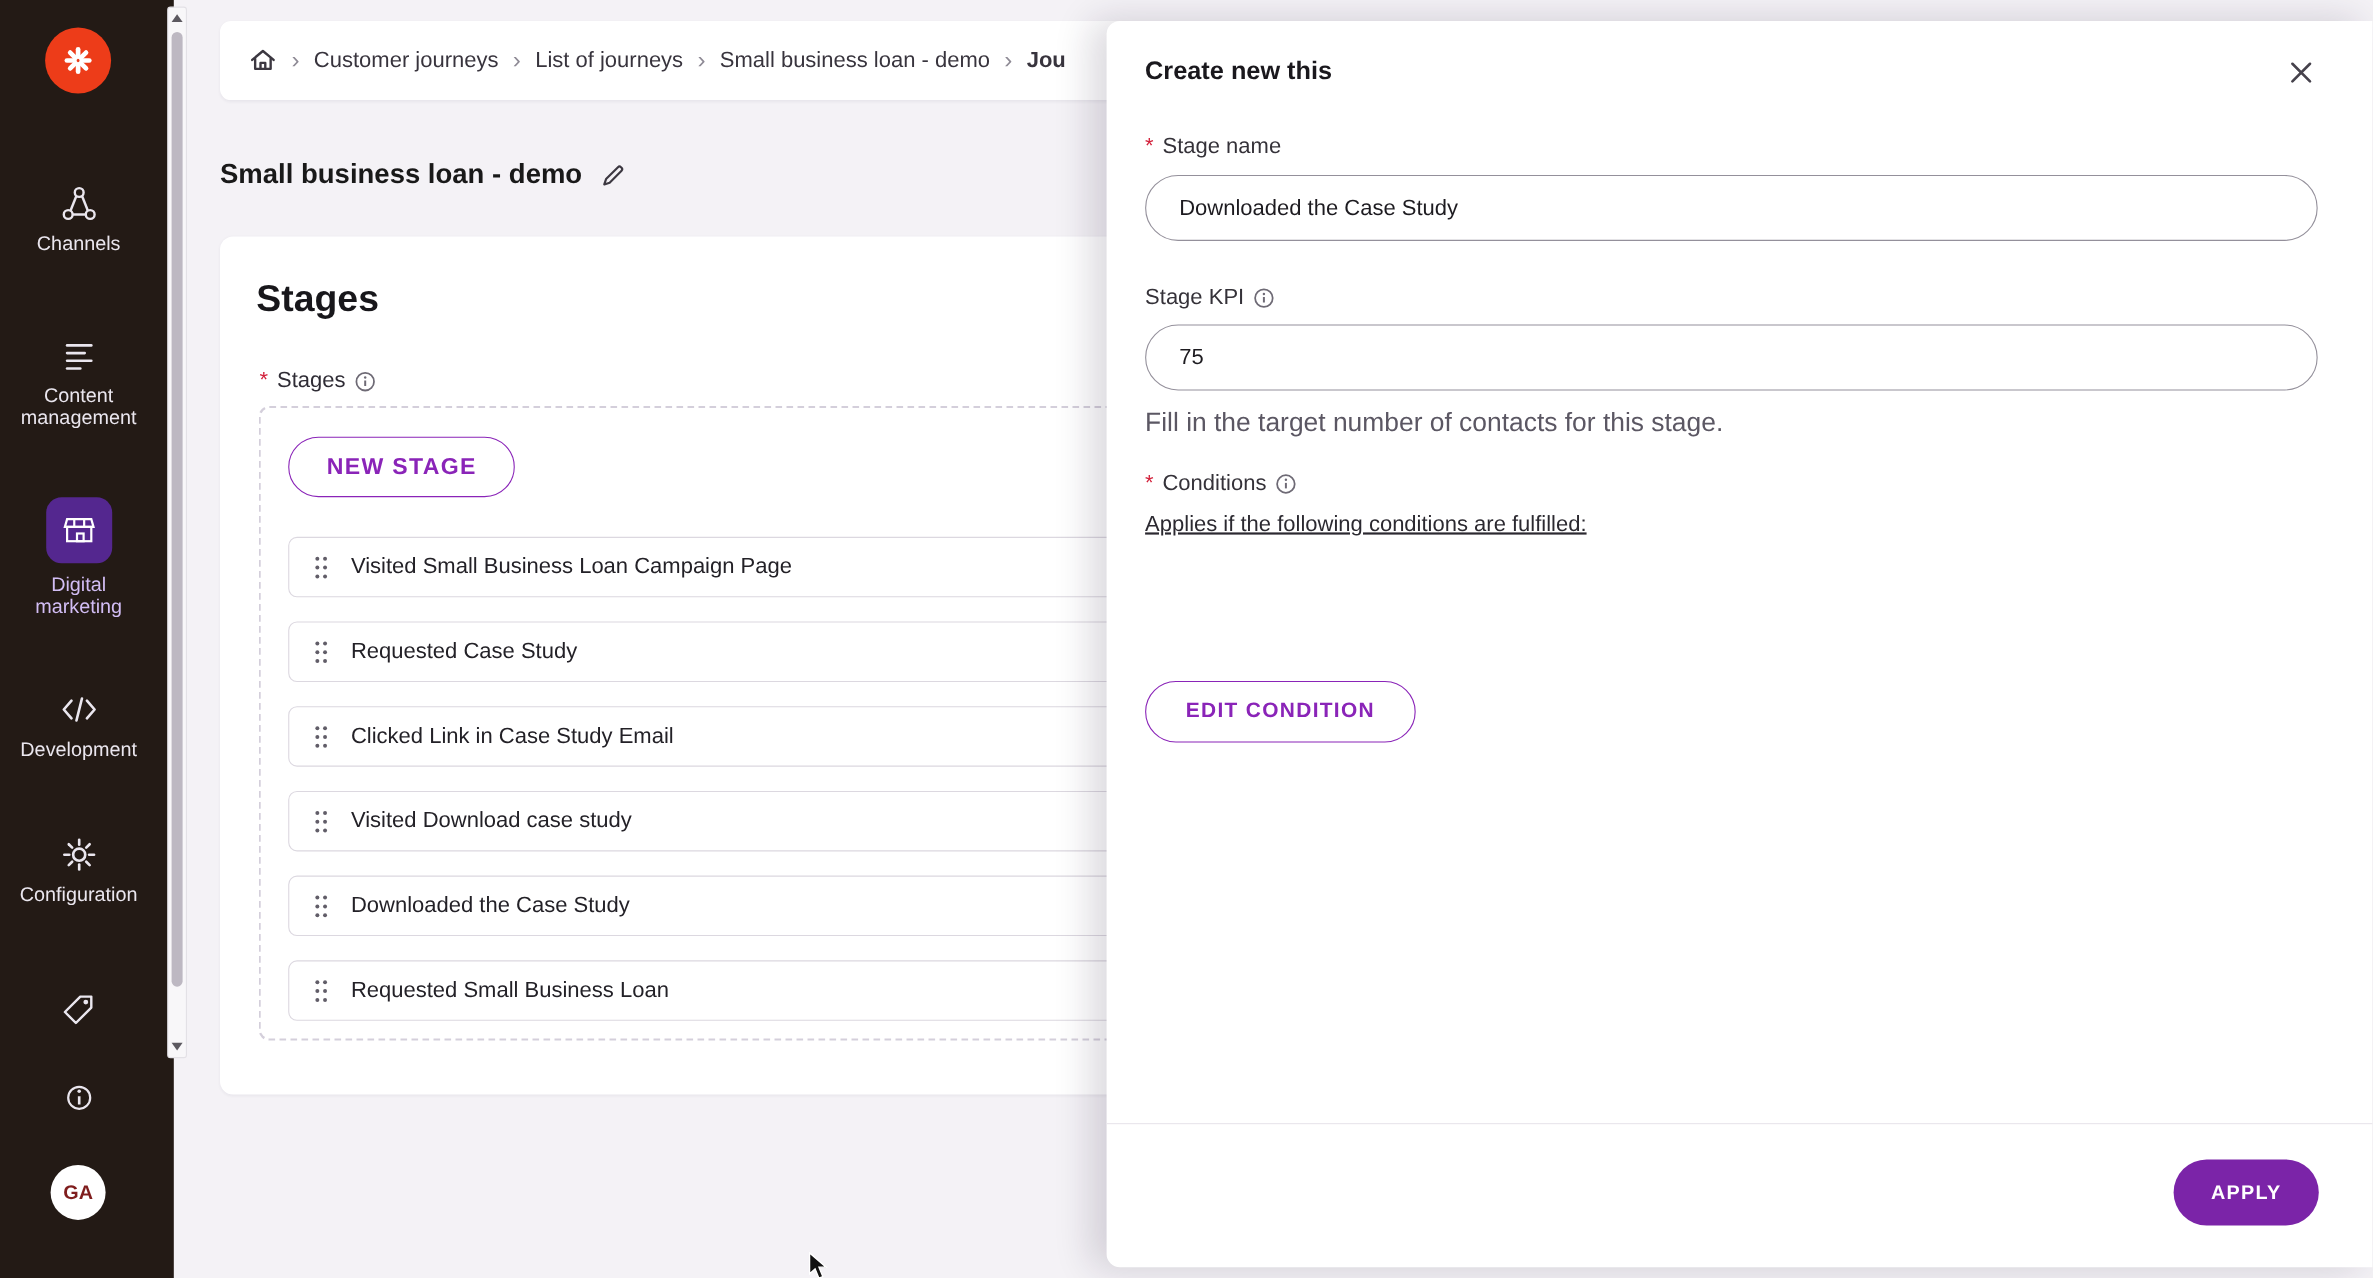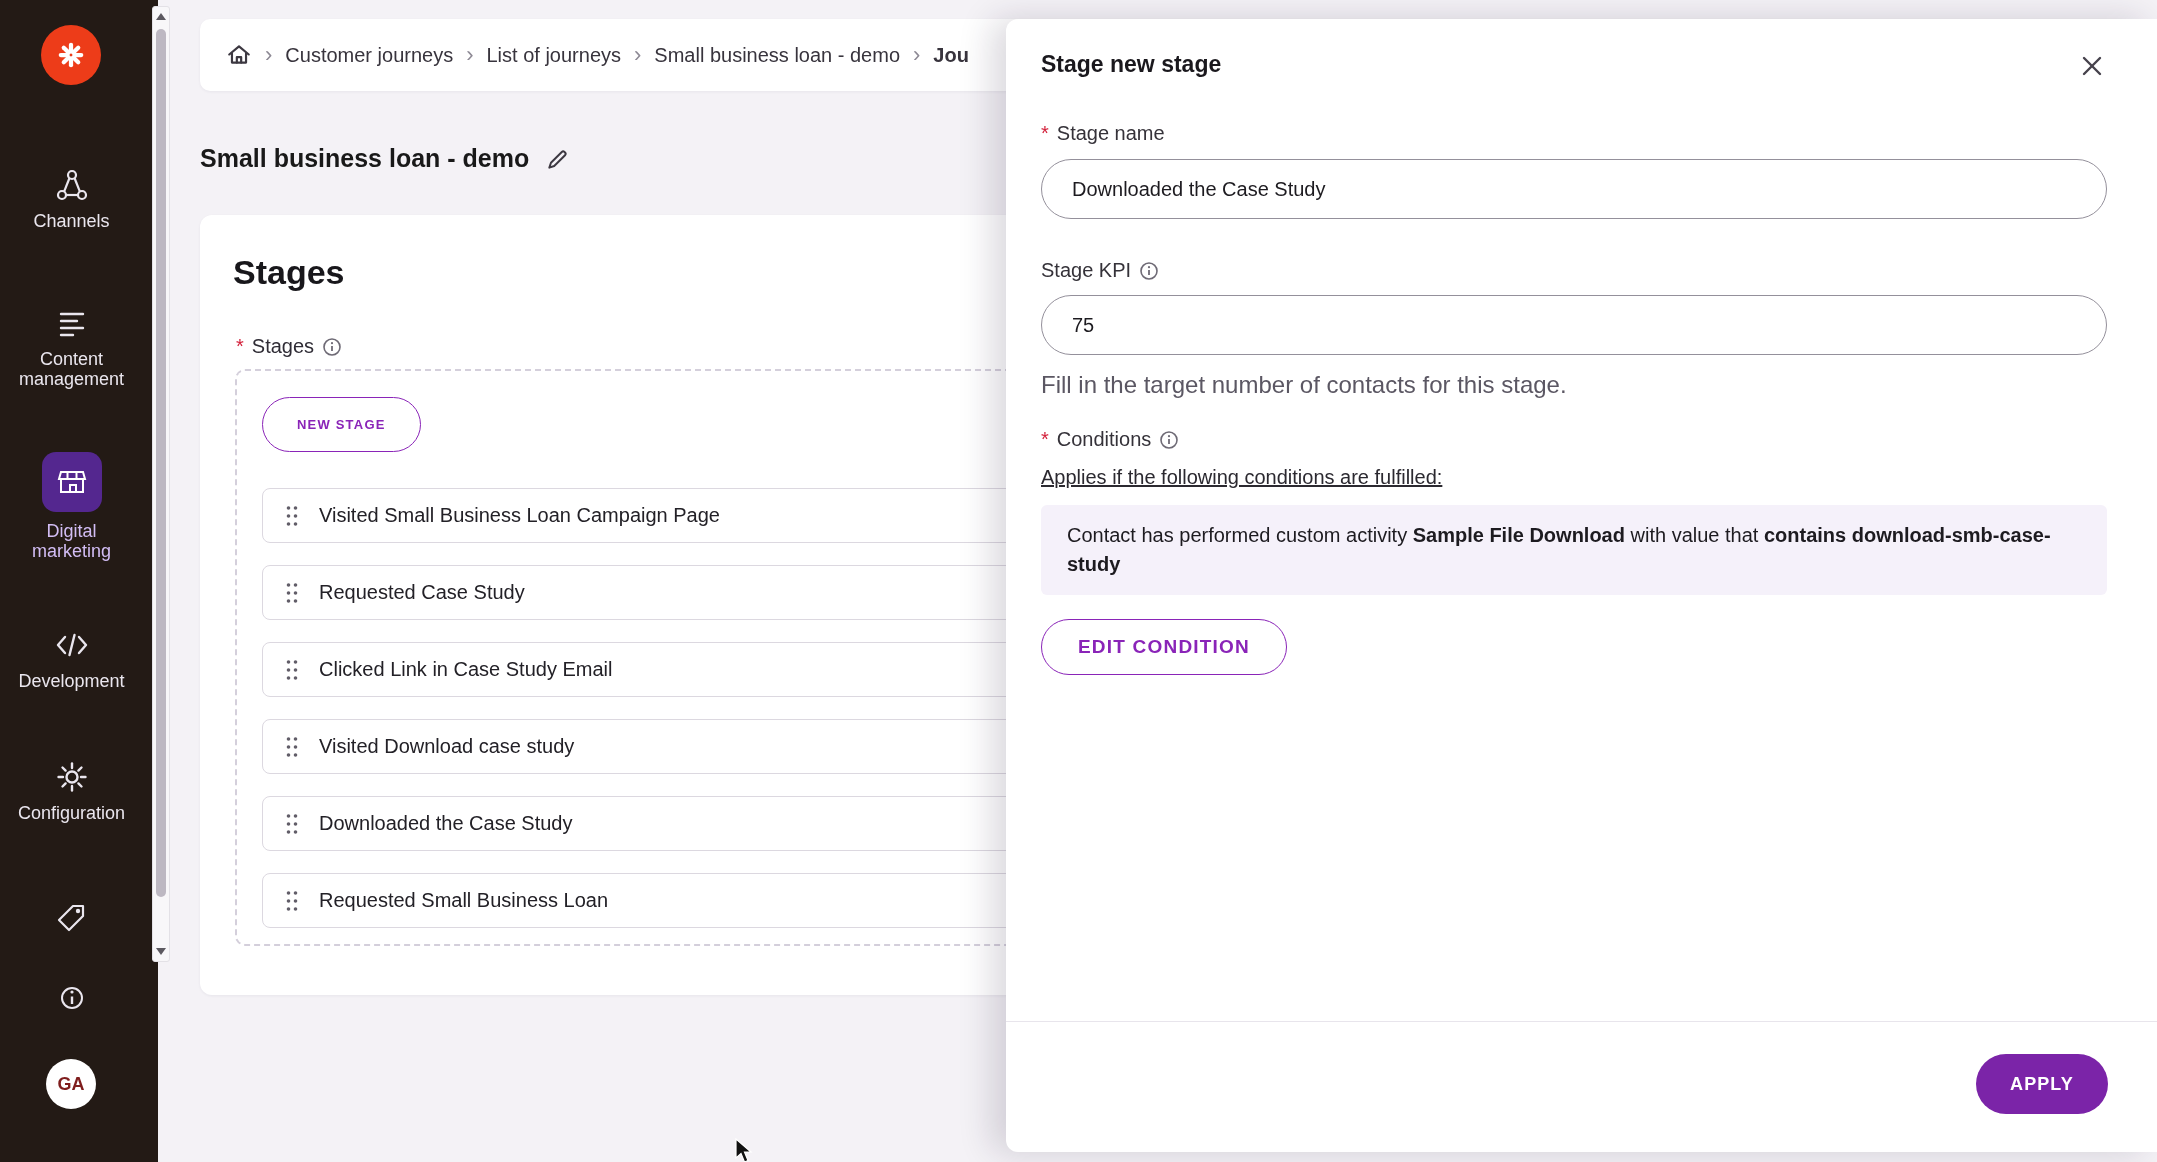--- a/index.html
+++ b/index.html
@@ -51,21 +51,21 @@
                  background:#ffffff; border-radius:12px; box-shadow:0 1px 3px rgba(40,35,60,.06); }
   .card-heading { position:absolute; left:33px; top:38px; font-size:34px; font-weight:700; color:#18171b; }
   .field-label-row { position:absolute; left:36px; top:120px; display:flex; align-items:center;
                      gap:8px; font-size:20px; color:#2f2c35; }
   .req { color:var(--req); }
   .dashed-box { position:absolute; left:35px; top:154px; width:1875px; height:577px;
                 border:2px dashed #d4cfdb; border-radius:10px; }
   .new-stage-btn { position:absolute; left:25px; top:26px; height:55px; padding:0 34px;
                    border:1.5px solid var(--accent); border-radius:28px; background:#ffffff;
                    color:var(--accent); font-family:"Liberation Sans",sans-serif;
-                   font-size:13px; font-weight:700; letter-spacing:1.2px; cursor:pointer; }
+                   font-size:21px; font-weight:700; letter-spacing:1.2px; cursor:pointer; }
   .stage-row { position:absolute; left:25px; width:1840px; height:55px; background:#ffffff;
                border:1px solid var(--line); border-radius:8px; display:flex; align-items:center;
                gap:20px; padding:0 22px; font-size:20px; color:#232127; cursor:pointer; }
   .drag { flex:0 0 auto; cursor:grab; display:flex; }
   
   .drawer { position:absolute; left:1006px; top:19px; width:1151px; height:1133px; background:#ffffff;
             border-radius:12px 0 0 12px; box-shadow:-14px 0 34px rgba(30,20,50,.16); z-index:5; }
   .drawer-title { position:absolute; left:35px; top:32px; font-size:23px; font-weight:700; color:#1a181d; }
   .close-btn { position:absolute; left:1072px; top:33px; width:28px; height:28px; cursor:pointer;
                background:none; border:none; display:flex; align-items:center; justify-content:center; }
@@ -314,21 +314,21 @@
               <circle cx="3.5" cy="19" r="1.8"></circle>
               <circle cx="10.5" cy="19" r="1.8"></circle>
             </svg>
         </span>
         <span>Requested Small Business Loan</span>
       </div>
     </div>
   </section>
 
   <section class="drawer">
-    <h2 class="drawer-title">Stage new stage</h2>
+    <h2 class="drawer-title">Create new this</h2>
     <button class="close-btn">
       <svg width="26" height="26" viewBox="0 0 26 26" stroke="#46424c" stroke-width="2.4" stroke-linecap="round">
         <line x1="5" y1="5" x2="21" y2="21"></line>
           <line x1="21" y1="5" x2="5" y2="21"></line>
       </svg>
     </button>
 
     <div class="form-label" style="top:103px">
       <span class="req">*</span>
       <span>Stage name</span>
@@ -350,23 +350,20 @@
       <span class="req">*</span>
       <span>Conditions</span>
       <svg width="20" height="20" viewBox="0 0 20 20" fill="none" stroke="#6e6a75" stroke-width="1.6">
         <circle cx="10" cy="10" r="8"></circle>
           <line x1="10" y1="9" x2="10" y2="14" stroke-width="1.8"></line>
         <circle cx="10" cy="6.2" r="1.1" fill="#6e6a75" stroke="none"></circle>
       </svg>
     </div>
     <p class="cond-intro">Applies if the following conditions are fulfilled:</p>
 
-    <div class="cond-box">
-      <span>Contact has performed custom activity </span><b>Sample File Download</b><span> with value that </span><b>contains download-smb-case-study</b>
-    </div>
 
     <button class="edit-cond-btn">EDIT CONDITION</button>
 
     <div class="footer-divider"></div>
     <button class="apply-btn">APPLY</button>
   </section>
 
   <svg class="cursor" width="24" height="26" viewBox="0 0 24 26">
     <path d="M2,1 L2,20 L7,15.5 L10.5,24 L14,22.5 L10.5,14 L17,14 Z" fill="#111111" stroke="#ffffff" stroke-width="1.2"></path>
   </svg>

